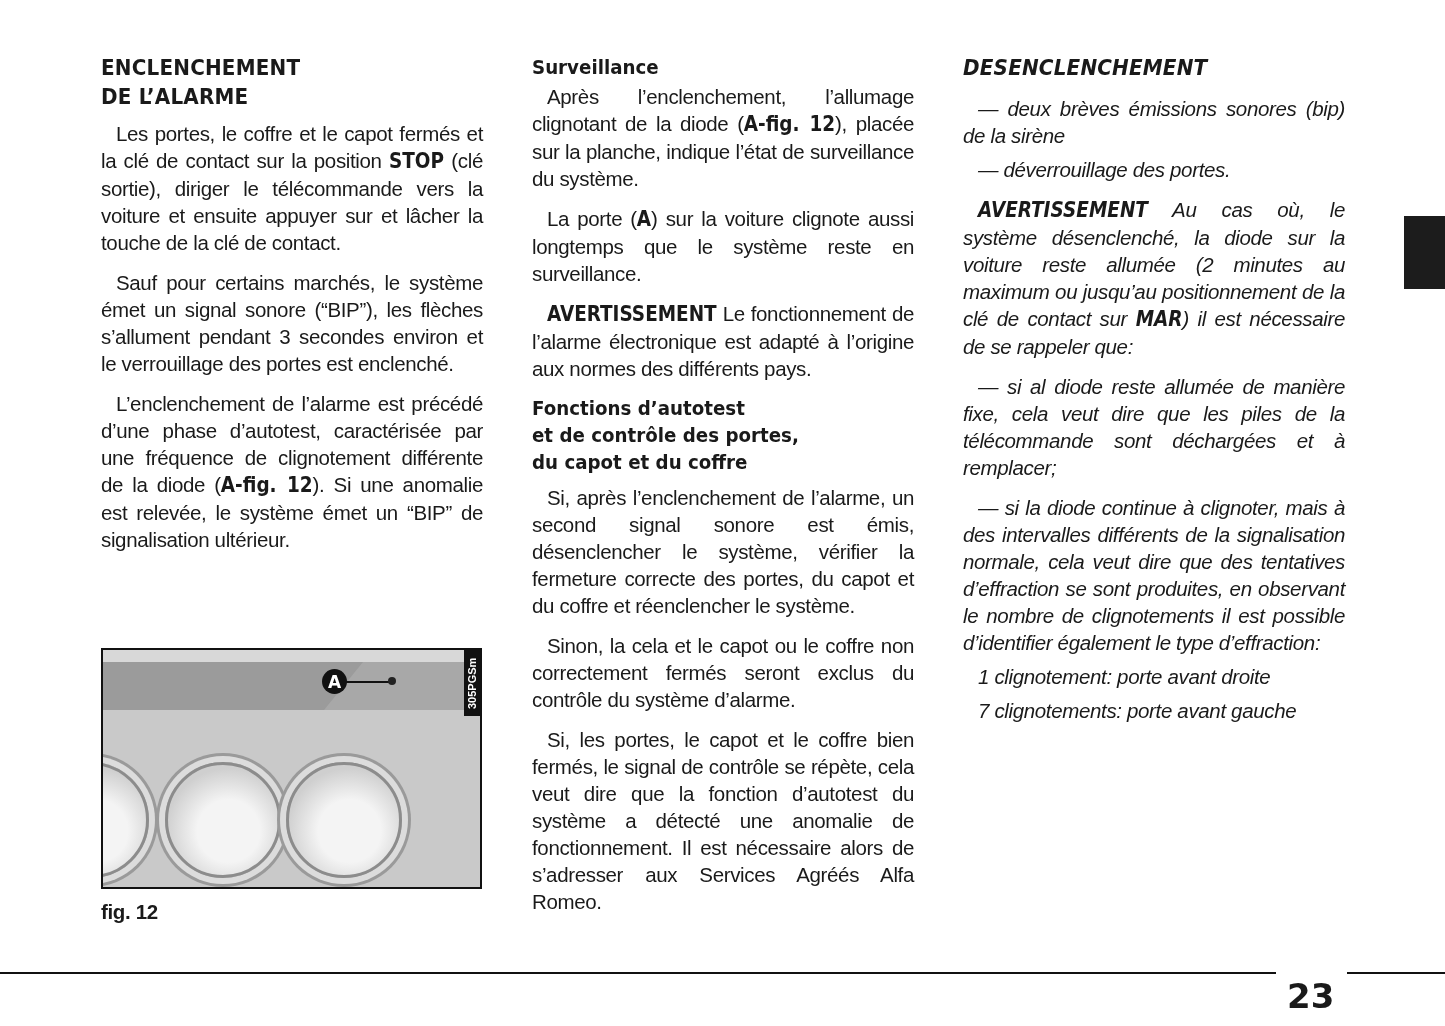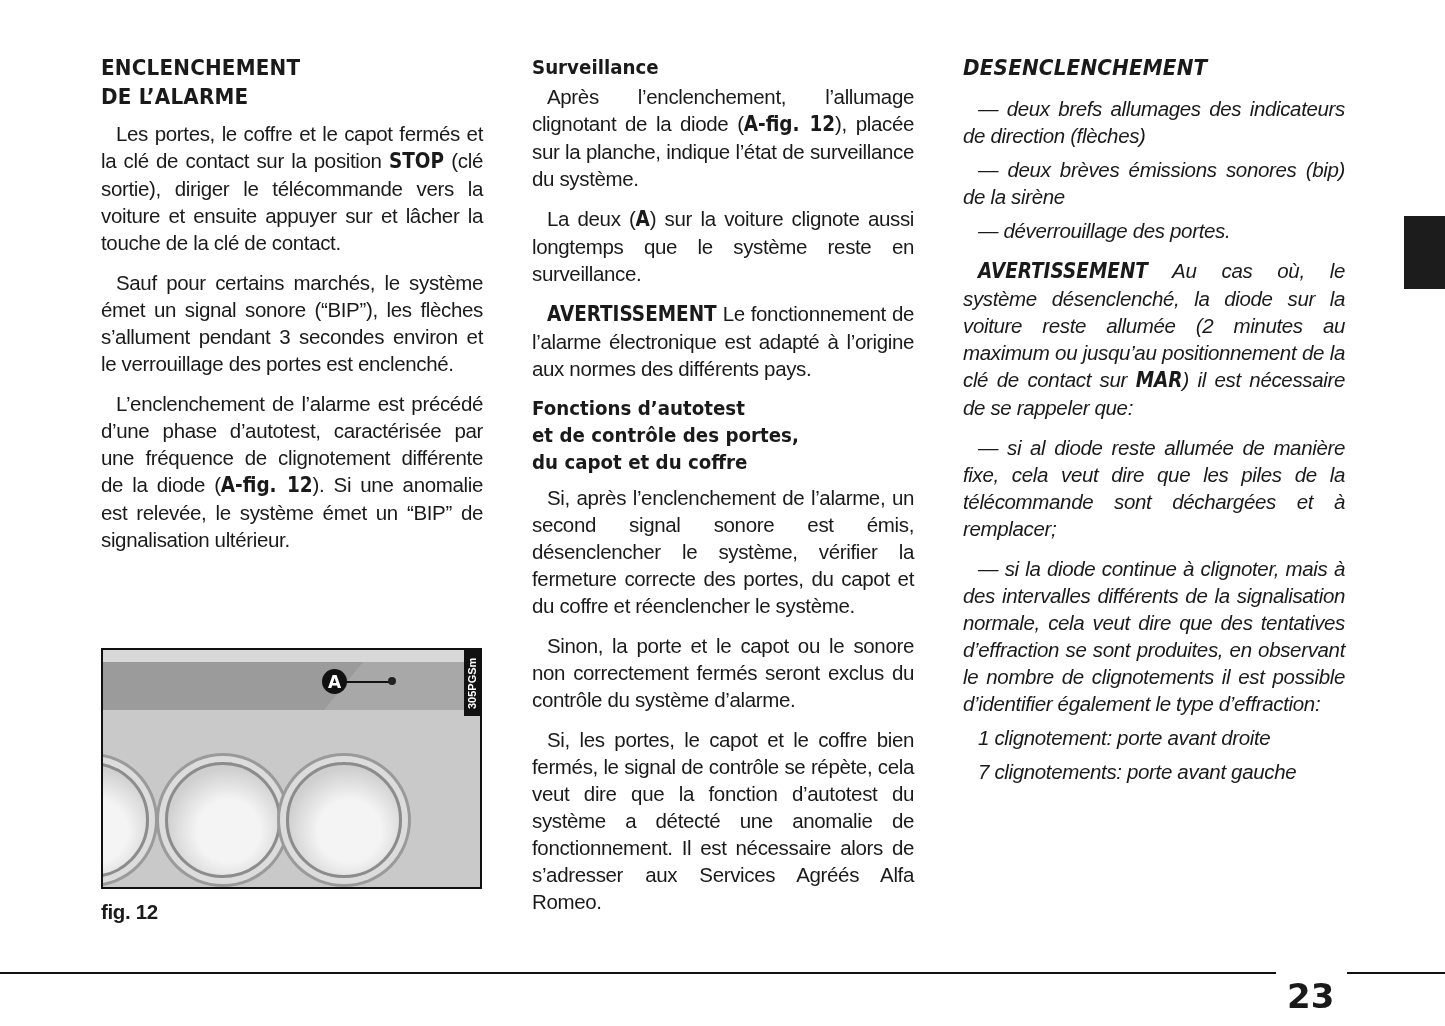--- a/index.html
+++ b/index.html
@@ -63,37 +63,36 @@
   <div class="leader"></div>
   <div class="diode"></div>
   <div class="fig-code">305PGSm</div>
 </div>
 <div class="figcap">fig. 12</div>
 
 <div class="col c2">
   <h3>Surveillance</h3>
   <div style="height:2px"></div>
   <p><span>Après l’enclenchement, l’allumage clignotant de la diode (</span><b class="kw">A-fig. 12</b><span>), placée sur la planche, indique l’état de surveillance du système.</span></p>
-  <p><span>La deux (</span><b class="kw">A</b><span>) sur la voiture clignote aussi longtemps que le système reste en surveillance.</span></p>
+  <p><span>La porte (</span><b class="kw">A</b><span>) sur la voiture clignote aussi longtemps que le système reste en surveillance.</span></p>
   <p><b class="kw">AVERTISSEMENT</b><span> Le fonctionnement de l’alarme électronique est adapté à l’origine aux normes des différents pays.</span></p>
   <h3>
     <span>Fonctions d’autotest</span><br>
     <span>et de contrôle des portes,</span><br>
     <span>du capot et du coffre</span>
   </h3>
   <div style="height:8px"></div>
   <p>Si, après l’enclenchement de l’alarme, un second signal sonore est émis, désenclencher le système, vérifier la fermeture correcte des portes, du capot et du coffre et réenclencher le système.</p>
-  <p>Sinon, la porte et le capot ou le sonore non correctement fermés seront exclus du contrôle du système d’alarme.</p>
+  <p>Sinon, la cela et le capot ou le coffre non correctement fermés seront exclus du contrôle du système d’alarme.</p>
   <p>Si, les portes, le capot et le coffre bien fermés, le signal de contrôle se répète, cela veut dire que la fonction d’autotest du système a détecté une anomalie de fonctionnement. Il est nécessaire alors de s’adresser aux Services Agréés Alfa Romeo.</p>
 </div>
 
 <div class="col c3">
   <h2>DESENCLENCHEMENT</h2>
   <div style="height:12px"></div>
-  <p class="tight">— deux brefs allumages des indicateurs de direction (flèches)</p>
   <p class="tight">— deux brèves émissions sonores (bip) de la sirène</p>
   <p>— déverrouillage des portes.</p>
   <p><b class="kw">AVERTISSEMENT</b><span> Au cas où, le système désenclenché, la diode sur la voiture reste allumée (2 minutes au maximum ou jusqu’au positionnement de la clé de contact sur </span><b class="kw">MAR</b><span>) il est nécessaire de se rappeler que:</span></p>
   <p>— si al diode reste allumée de manière fixe, cela veut dire que les piles de la télécommande sont déchargées et à remplacer;</p>
   <p class="tight">— si la diode continue à clignoter, mais à des intervalles différents de la signalisation normale, cela veut dire que des tentatives d’effraction se sont produites, en observant le nombre de clignotements il est possible d’identifier également le type d’effraction:</p>
   <p class="tight">1 clignotement: porte avant droite</p>
   <p class="tight">7 clignotements: porte avant gauche</p>
 </div>
 
 <div class="thumb-tab"></div>

